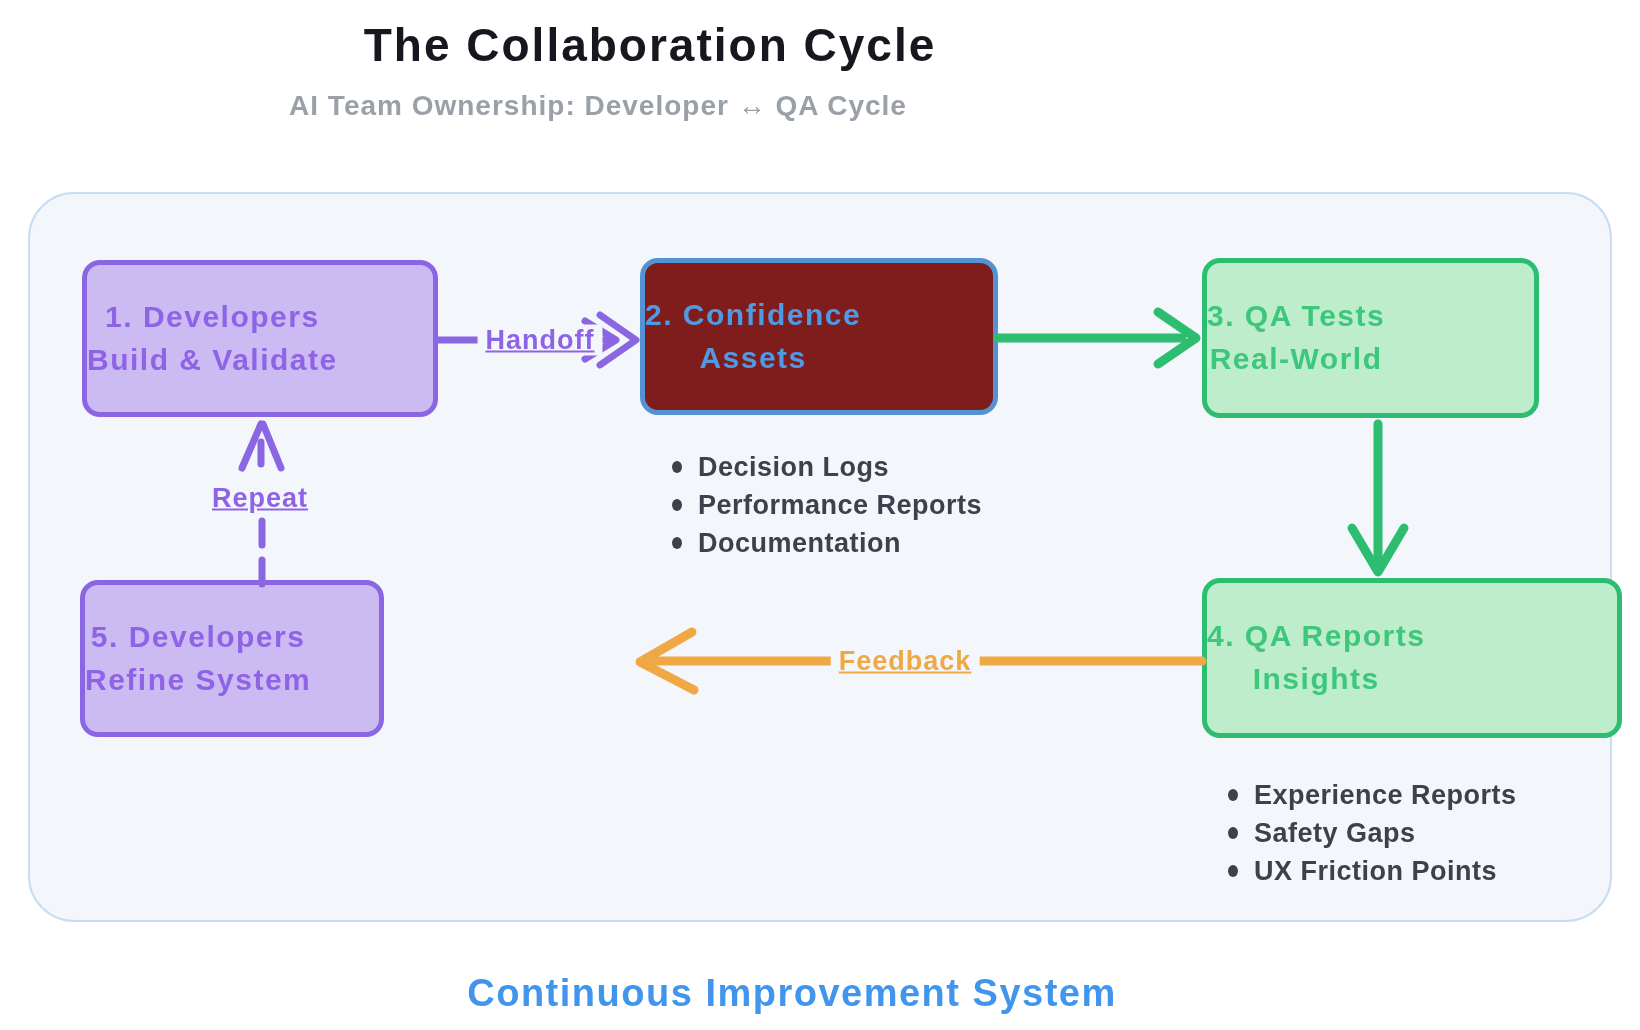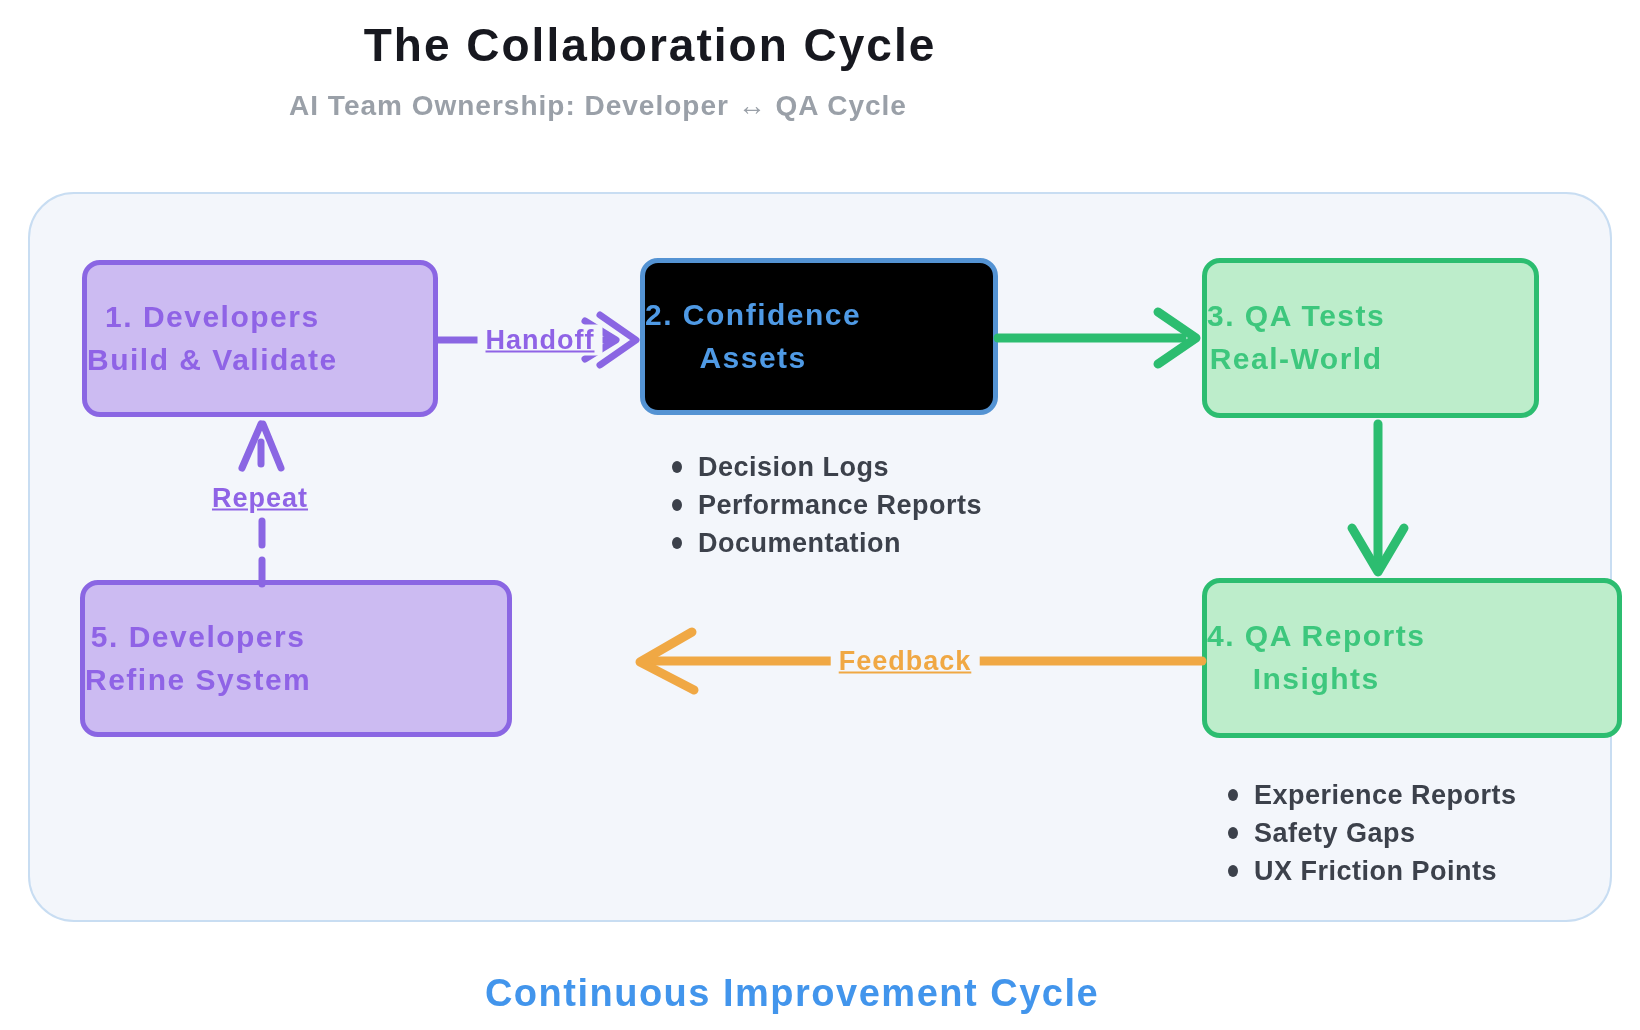--- a/index.html
+++ b/index.html
@@ -56,28 +56,28 @@
     align-items: center;
     justify-content: flex-start;
     text-align: center;
     font-size: 30px;
     font-weight: 600;
     letter-spacing: 1.5px;
     line-height: 1.42;
     white-space: pre-line;
   }
   .node-purple { background: #ccbbf2; border: 5px solid #8a66e3; color: #8f63e6; }
-  .node-blue   { background: #000000; border: 5px solid #5493d3; color: #4f9ae5; }
+  .node-blue   { background: #7f1d1d; border: 5px solid #5493d3; color: #4f9ae5; }
   .node-green  { background: #bdedcb; border: 5px solid #2cbd70; color: #3dc77d; }
 
   #node1 { left: 82px;   top: 260px; width: 356px; height: 157px; }
   #node2 { left: 640px;  top: 258px; width: 358px; height: 157px; }
   #node3 { left: 1202px; top: 258px; width: 337px; height: 160px; }
   #node4 { left: 1202px; top: 578px; width: 420px; height: 160px; }
-  #node5 { left: 80px;   top: 580px; width: 432px; height: 157px; }
+  #node5 { left: 80px;   top: 580px; width: 304px; height: 157px; }
 
   
   .edges-layer {
     position: absolute;
     left: 0; top: 0;
     width: 1640px; height: 1030px;
     pointer-events: none;
   }
   .edge-label {
     position: absolute;
@@ -220,15 +220,15 @@
     <li>
       <span class="dot"></span>
       <span>Safety Gaps</span>
     </li>
     <li>
       <span class="dot"></span>
       <span>UX Friction Points</span>
     </li>
   </ul>
 
-  <div class="footer-caption">Continuous Improvement Cycle</div>
+  <div class="footer-caption">Continuous Improvement System</div>
 
 </div>
 
 </body></html>

